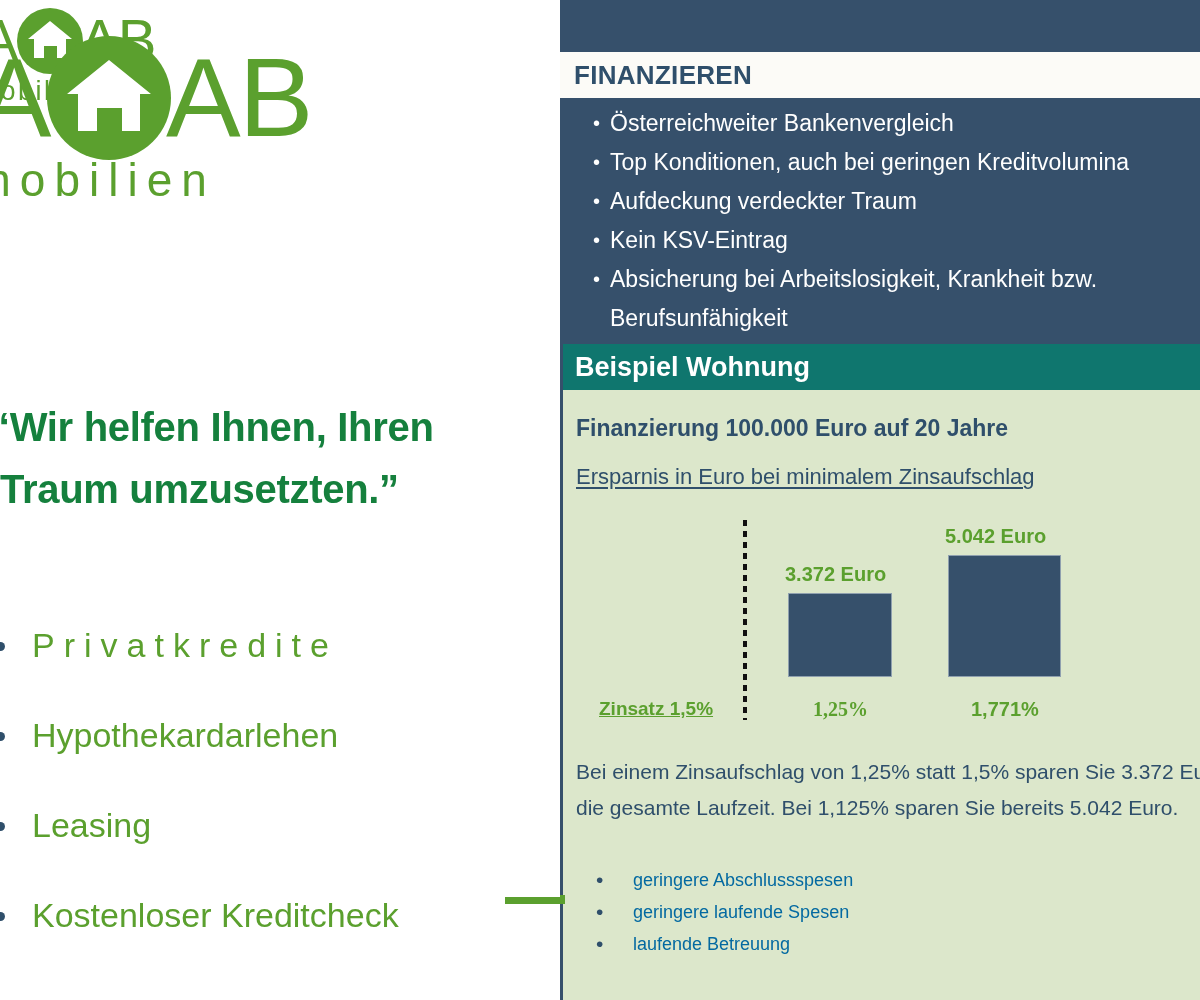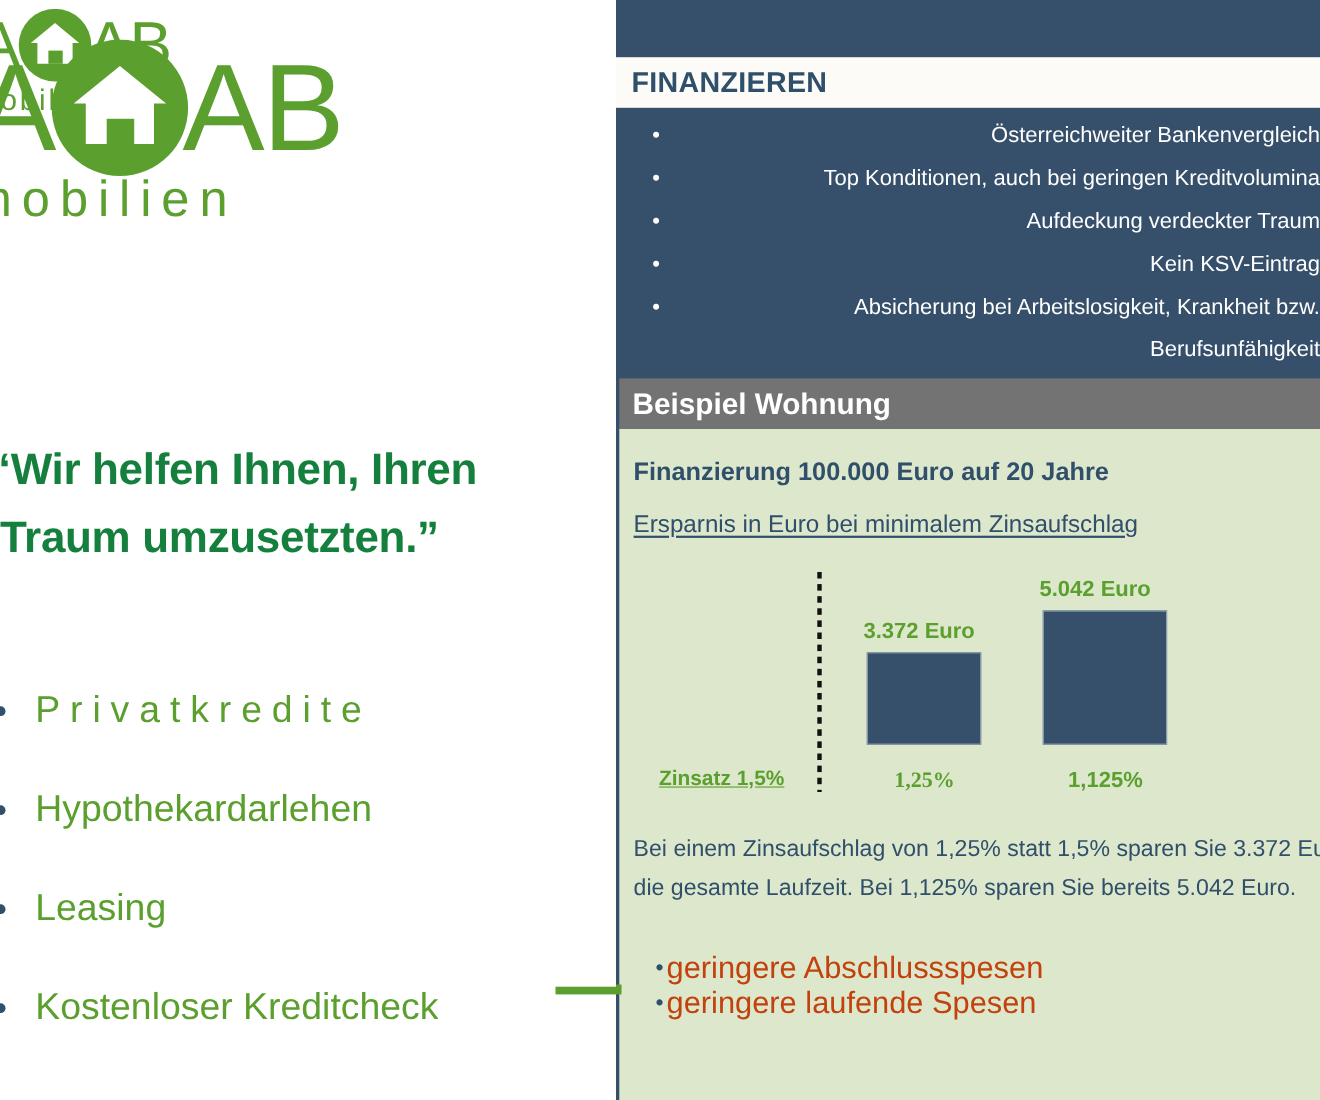--- a/index.html
+++ b/index.html
@@ -84,37 +84,36 @@
     font-size:26px;font-weight:bold;letter-spacing:0.3px;
   }
 
   .navy-list{
     position:absolute;left:0;top:104px;width:640px;
     list-style:none;margin:0;padding:0;
   }
   .navy-list li{
     position:relative;
     color:#FFFFFF;
-    font-size:20px;
+    font-size:23px;
     line-height:39px;
     padding-left:50px;
     margin-bottom:0px;
-    text-align:right;
   }
   .navy-list li::before{
     content:"\2022";
     position:absolute;left:33px;top:0;
     font-size:20px;line-height:39px;color:#FFFFFF;
   }
   .navy-list li .wrap2{display:block;padding-left:0px;}
 
   
   .green-bar{
     position:absolute;left:3px;top:344px;width:637px;height:46px;
-    background:#737373;
+    background:#0f766e;
     display:flex;align-items:center;
   }
   .green-bar .title{
     margin-left:12px;color:#FFFFFF;
     font-size:27px;font-weight:bold;
   }
 
   
   .light-block{
     position:absolute;left:3px;top:390px;width:637px;height:610px;
@@ -171,22 +170,22 @@
     position:absolute;left:13px;top:364px;width:700px;
     color:#2F4F6B;font-size:21px;line-height:36px;
   }
 
   .benefits{
     position:absolute;left:0px;top:474px;width:620px;
     list-style:none;margin:0;padding:0;
   }
   .benefits li{
     position:relative;
-    color:#c2410c;font-size:28px;line-height:32px;
-    padding-left:43px;
+    color:#0369a1;font-size:18px;line-height:32px;
+    padding-left:70px;
   }
   .benefits li::before{
     content:"\2022";
     position:absolute;left:33px;top:0;
     font-size:21px;line-height:32px;color:#2F4F6B;
   }
   .green-stub{
     position:absolute;left:0;top:895px;width:5px;height:9px;background:#5BA02E;
   }
 </style>
@@ -265,26 +264,27 @@
       <div class="chart">
         <div class="axis-dotted"></div>
         <div class="baseline-label">Zinsatz 1,5%</div>
 
         <div class="bar bar1"></div>
         <div class="bar-value v1">3.372 Euro</div>
         <div class="bar-cat c1">1,25%</div>
 
         <div class="bar bar2"></div>
         <div class="bar-value v2">5.042 Euro</div>
-        <div class="bar-cat c2">1,125%</div>
+        <div class="bar-cat c2">1,771%</div>
       </div>
 
       <div class="body-para">Bei einem Zinsaufschlag von 1,25% statt 1,5% sparen Sie 3.372 Euro auf die gesamte Laufzeit. Bei 1,125% sparen Sie bereits 5.042 Euro.</div>
 
       <ul class="benefits">
         <li>geringere Abschlussspesen</li>
         <li>geringere laufende Spesen</li>
+        <li>laufende Betreuung</li>
       </ul>
     </div>
 
     <div class="green-stub"></div>
   </div>
 </div>
 
 </body></html>

